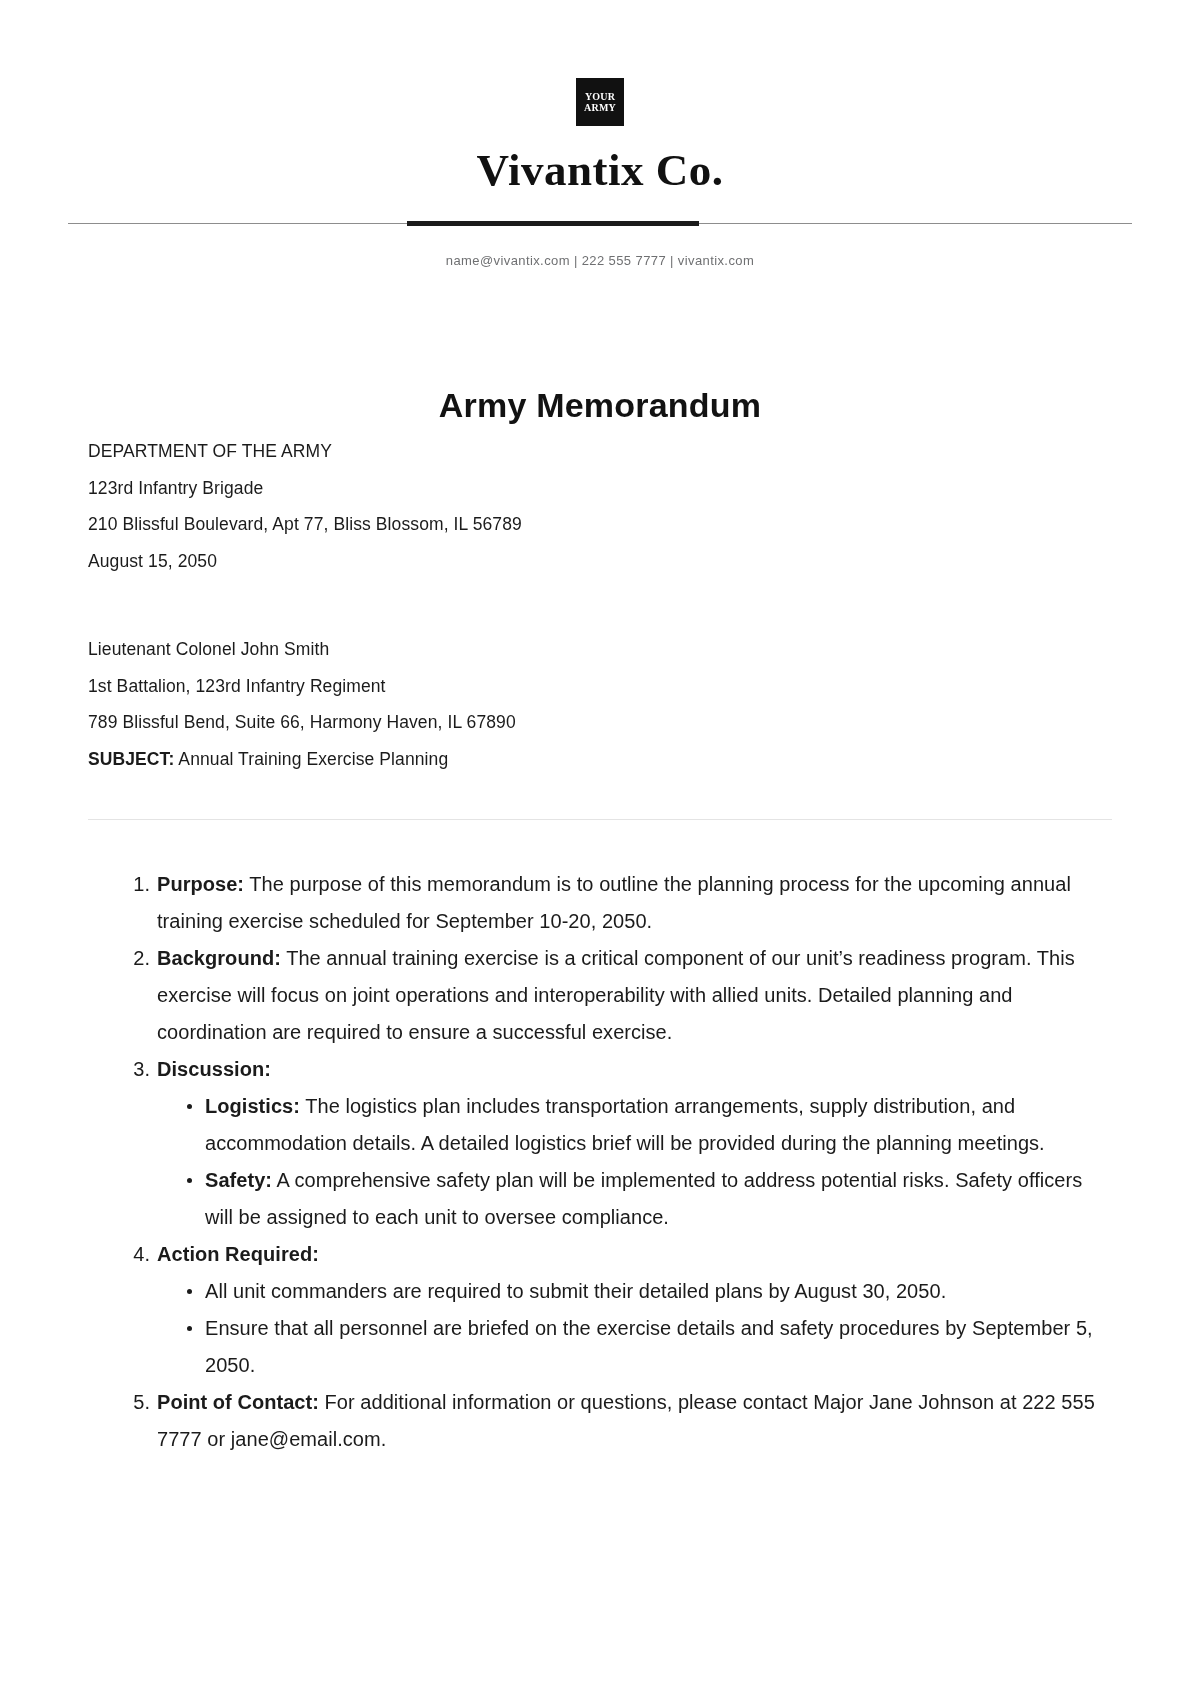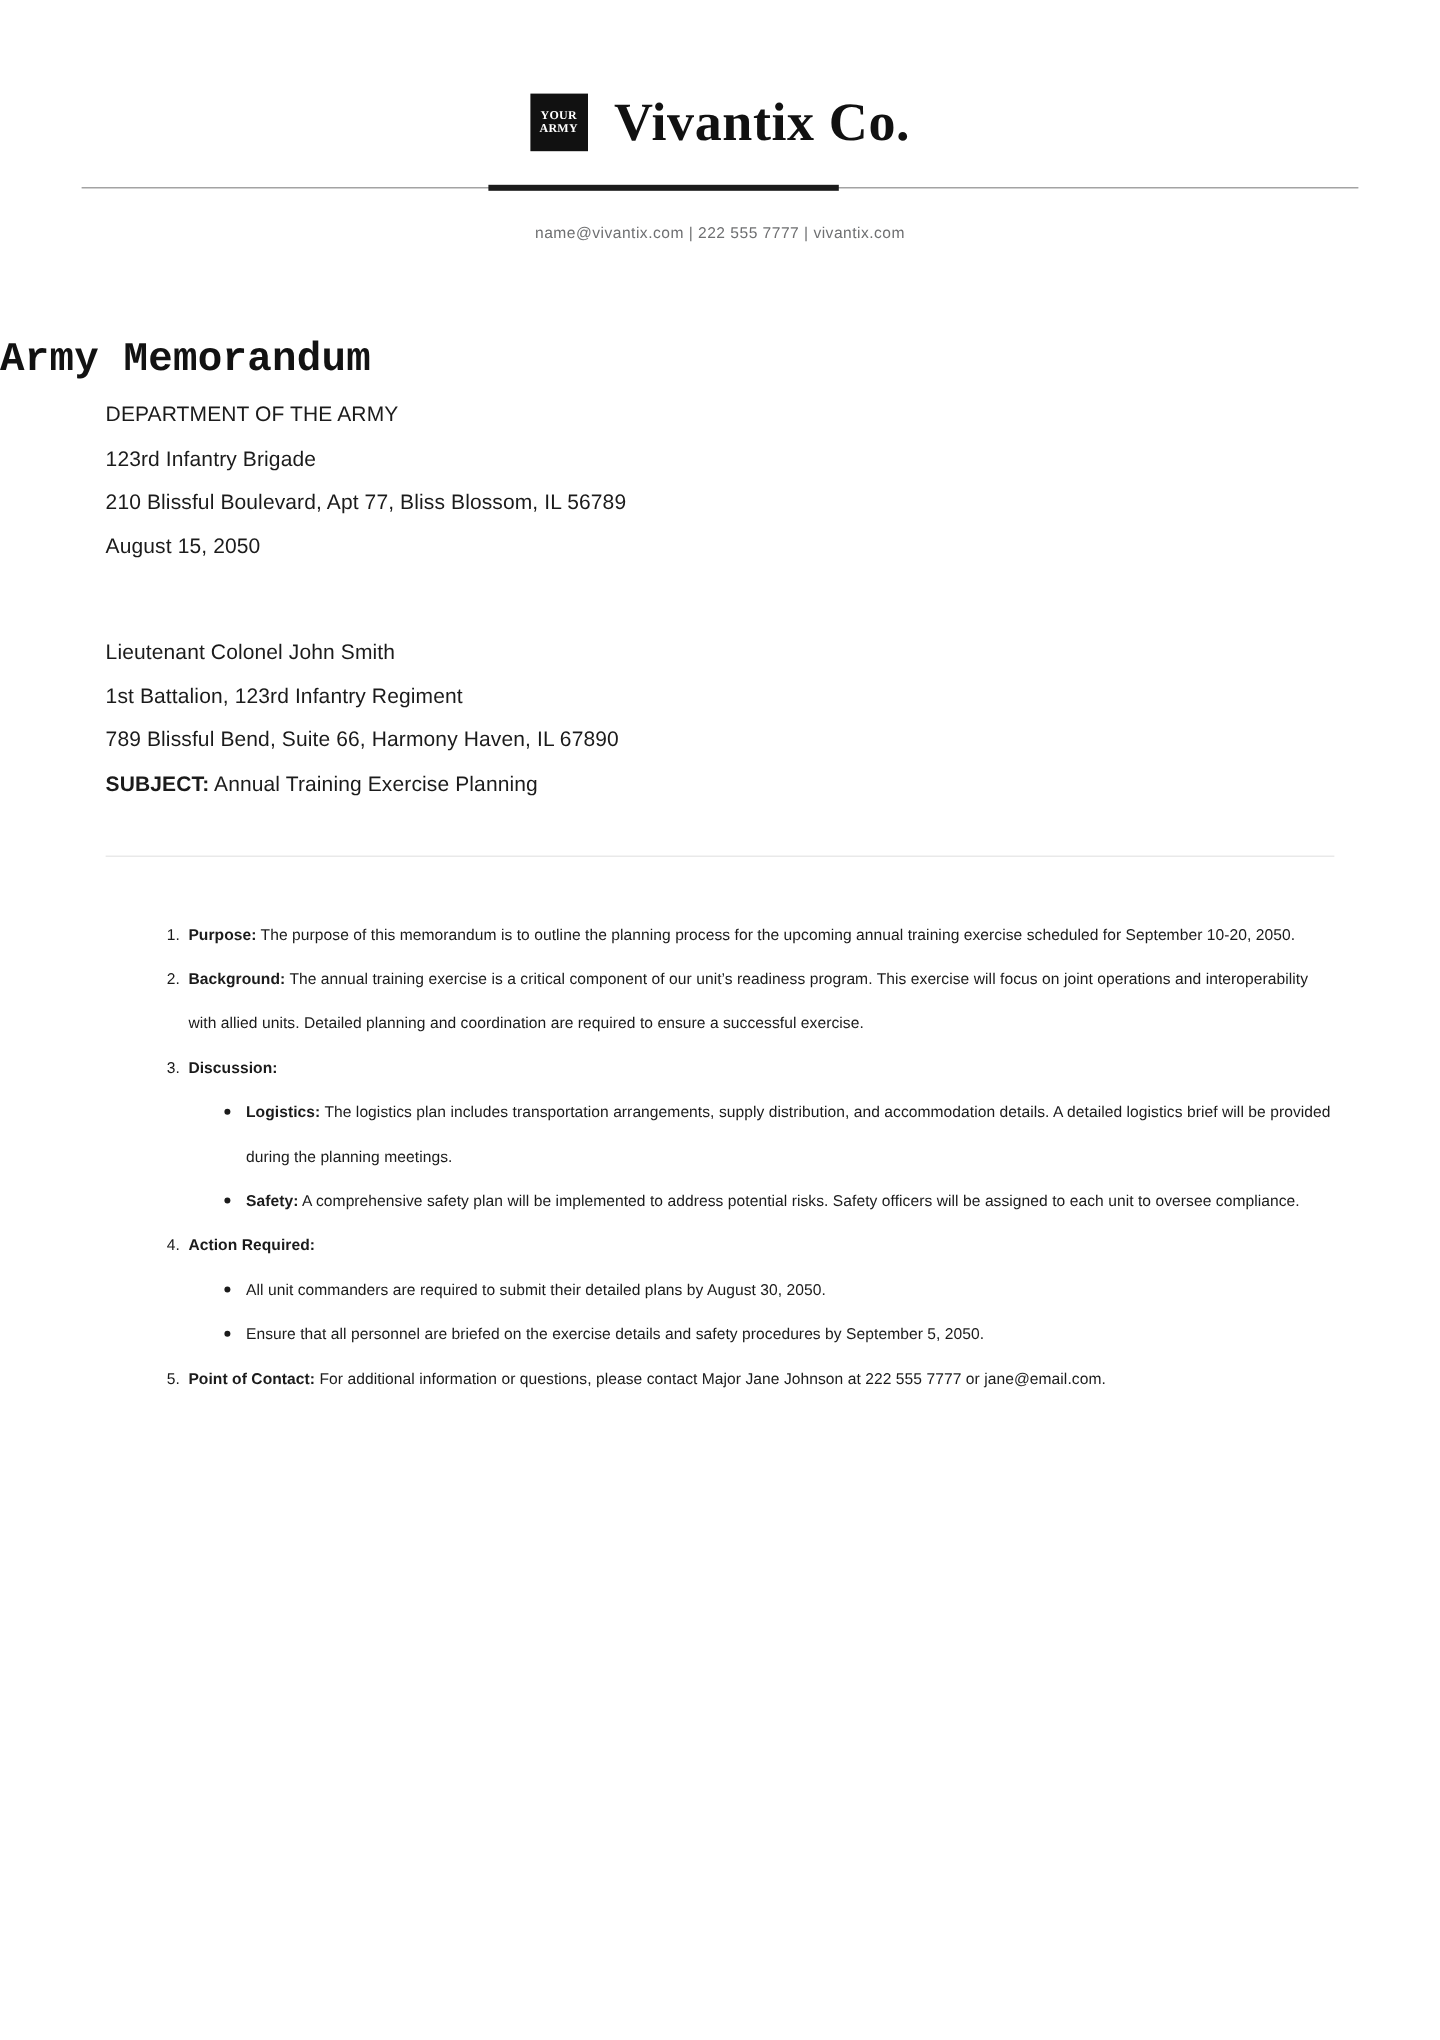--- a/index.html
+++ b/index.html
@@ -25,20 +25,21 @@
 
   
   .letterhead {
     padding-top: 78px;
   }
   .brand-row {
     display: flex;
     align-items: center;
     justify-content: center;
     gap: 22px;
+    flex-direction: column;
   }
   .logo-box {
     width: 48px;
     height: 48px;
     background: #111111;
     color: #ffffff;
     display: flex;
     flex-direction: column;
     align-items: center;
     justify-content: center;
@@ -87,26 +88,26 @@
     margin-top: 26px;
     text-align: center;
     font-size: 13px;
     letter-spacing: 0.4px;
     color: #6f7072;
     font-family: "Liberation Sans", sans-serif;
   }
 
   
   .doc-title {
-    margin-top: 80px;
+    margin-top: 118px;
+    text-align: center;
     font-size: 34px;
     font-weight: bold;
     color: #121212;
     letter-spacing: 0.2px;
-    font-family: Liberation Mono, monospace;
   }
 
   .content {
     padding: 0 88px 0 88px;
   }
 
   .addr-block {
     margin-top: 8px;
     font-size: 17.5px;
     line-height: 36.5px;
@@ -124,21 +125,21 @@
     height: 1px;
     background: #e4e4e4;
   }
 
   
   ol.memo-list {
     margin: 46px 0 0 0;
     padding: 0 0 0 42px;
     list-style: none;
     counter-reset: memoitem;
-    font-size: 13px;
+    font-size: 20px;
     line-height: 37px;
     letter-spacing: 0.05px;
   }
   ol.memo-list > li {
     counter-increment: memoitem;
     position: relative;
     padding-left: 27px;
     margin-bottom: 0px;
   }
   ol.memo-list > li::before {

